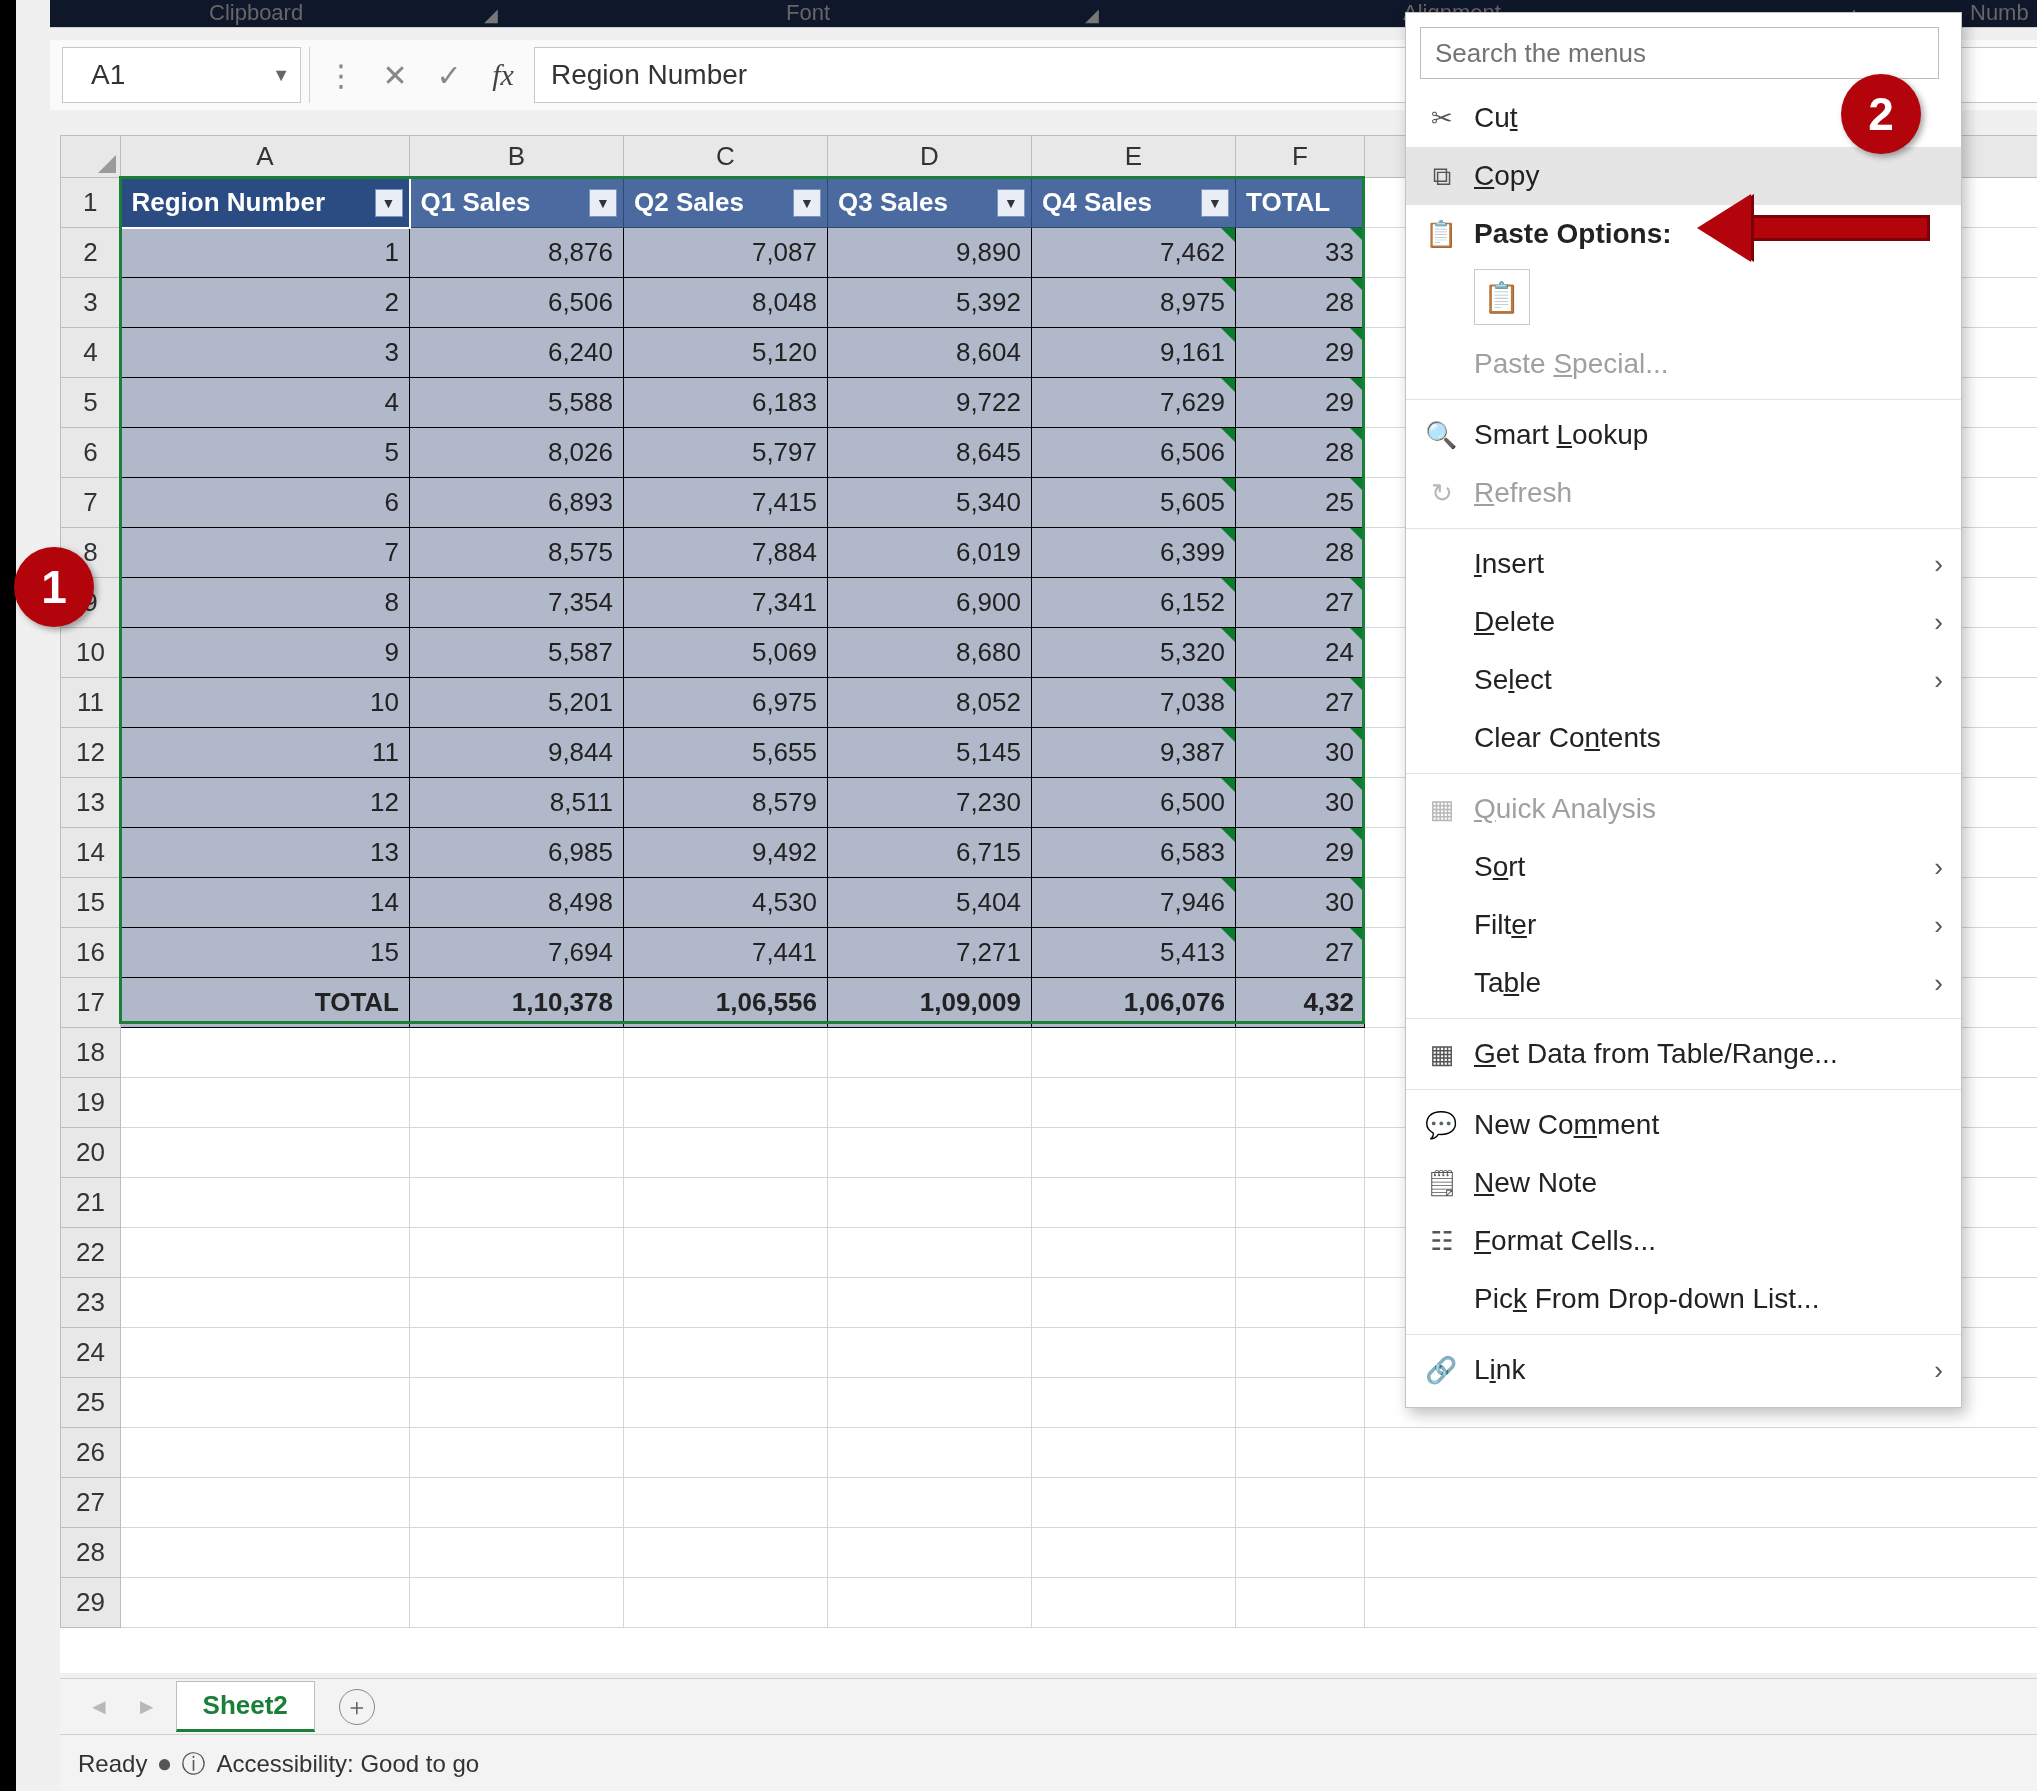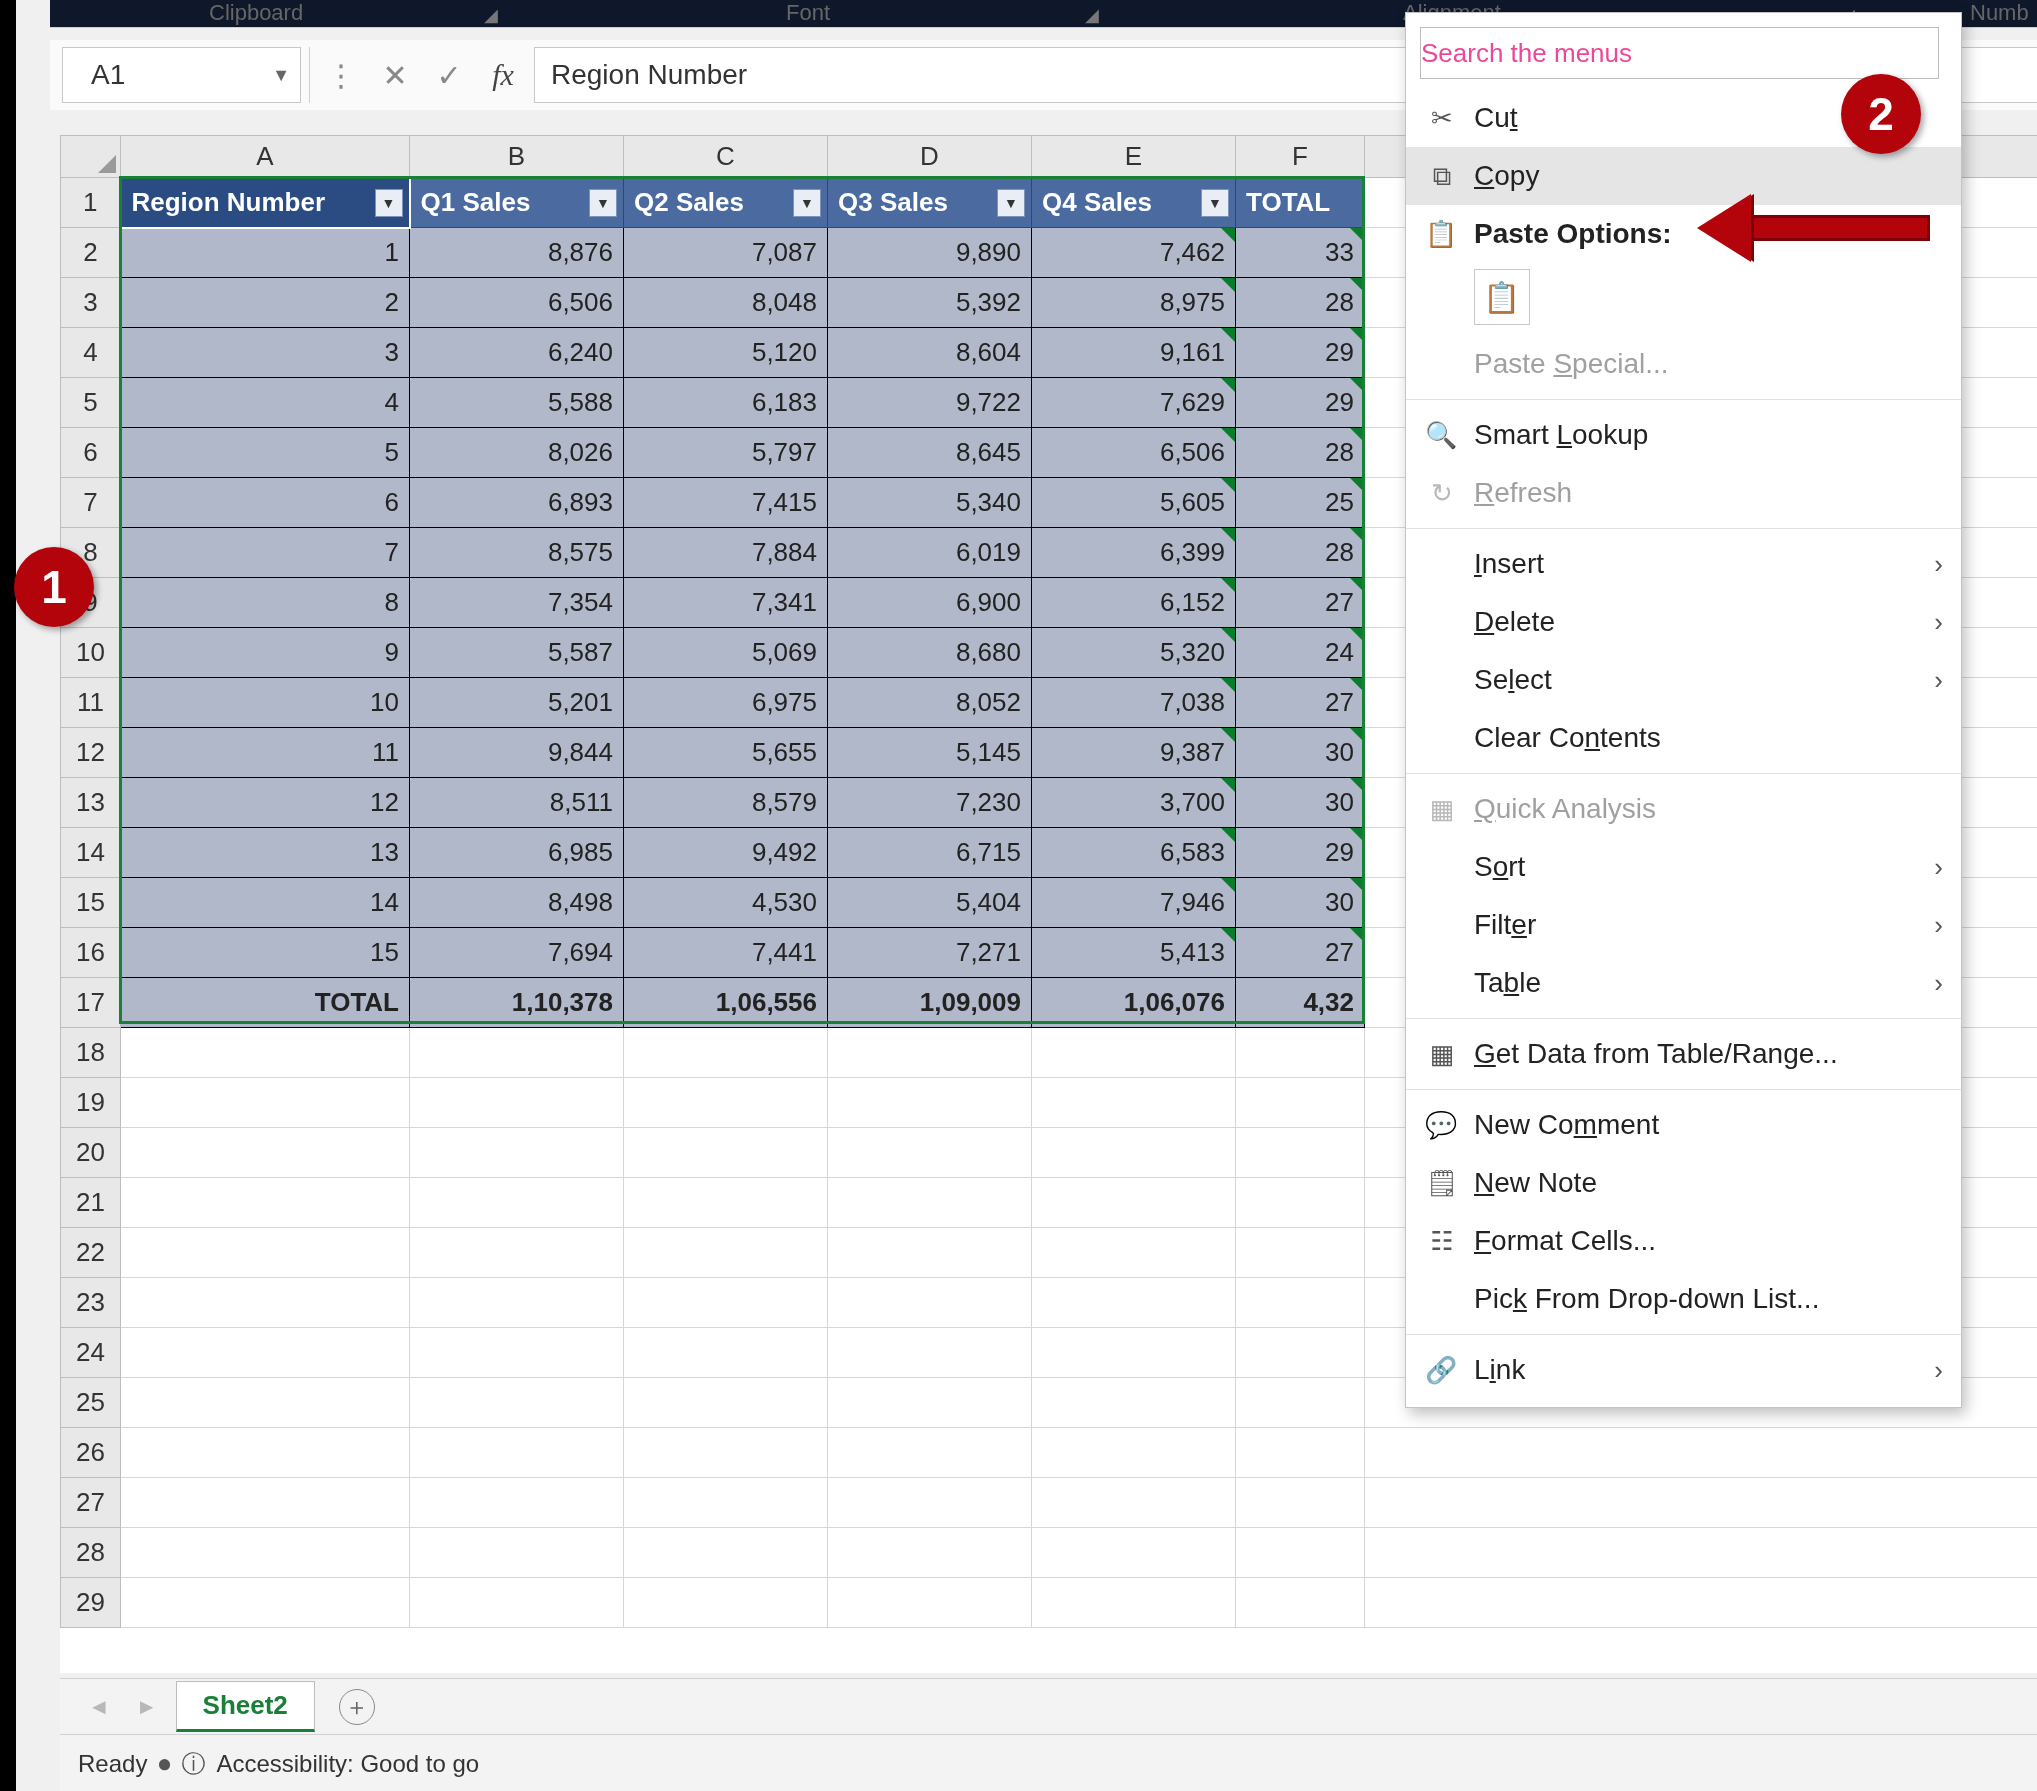--- a/index.html
+++ b/index.html
@@ -114,21 +114,21 @@
 
     
     .context-menu{
       position:absolute; top:12px; left:1405px; width:557px;
       background:#fff; border:1px solid #c3c3c3;
       box-shadow: 4px 6px 14px rgba(0,0,0,.25);
       padding-bottom:8px; z-index:50;
     }
     .cm-search{
       margin:14px 22px 10px 14px; height:52px; border:1px solid #bdbdbd;
-      display:flex; align-items:center; padding:0 0; color:#ec4899; font-size:26px;
+      display:flex; align-items:center; padding:0 14px; color:#737373; font-size:26px;
     }
     .cm-item{
       display:flex; align-items:center; height:58px; padding:0 18px 0 14px;
       font-size:28px; color:#222; position:relative;
     }
     .cm-item.hover{ background:#e5e5e5; }
     .cm-item.disabled{ color:#a0a0a0; }
     .cm-item .ico{ width:44px; display:flex; justify-content:center; font-size:26px; color:#555;}
     .cm-item.disabled .ico{ color:#b8b8b8; }
     .cm-item .lbl{ flex:1; padding-left:10px; }
@@ -349,21 +349,21 @@
     <td class="cell body-cell green-tri">9,387</td>
     <td class="cell body-cell green-tri">30</td>
     <td class="cell"></td>
         </tr>
         <tr>
           <td class="rowhdr">13</td>
     <td class="cell body-cell regno">12</td>
     <td class="cell body-cell">8,511</td>
     <td class="cell body-cell">8,579</td>
     <td class="cell body-cell">7,230</td>
-    <td class="cell body-cell green-tri">3,700</td>
+    <td class="cell body-cell green-tri">6,500</td>
     <td class="cell body-cell green-tri">30</td>
     <td class="cell"></td>
         </tr>
         <tr>
           <td class="rowhdr">14</td>
     <td class="cell body-cell regno">13</td>
     <td class="cell body-cell">6,985</td>
     <td class="cell body-cell">9,492</td>
     <td class="cell body-cell">6,715</td>
     <td class="cell body-cell green-tri">6,583</td>

